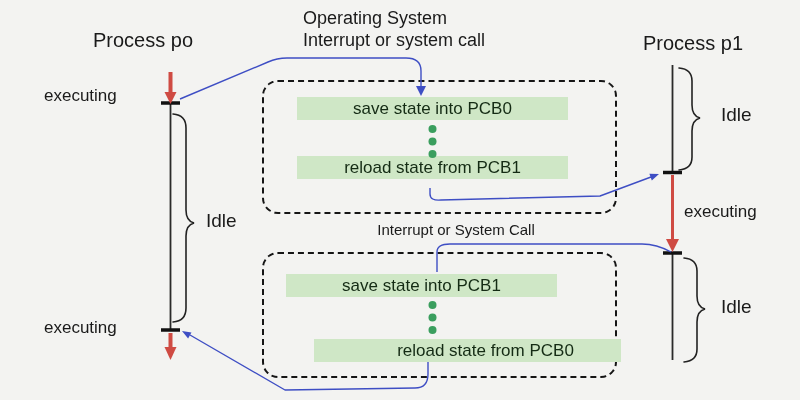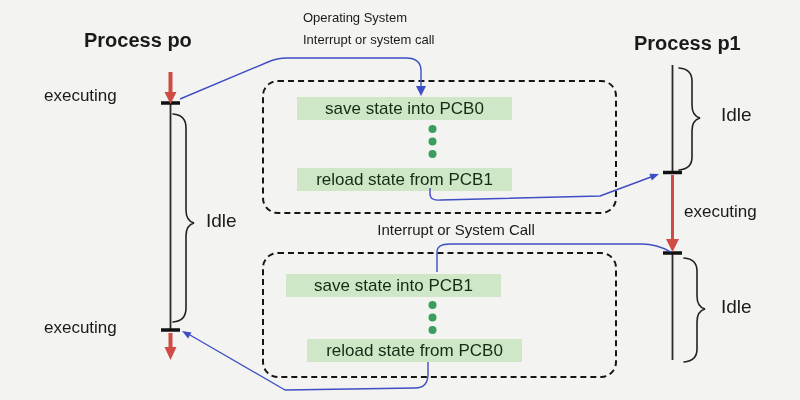--- a/index.html
+++ b/index.html
@@ -3,31 +3,31 @@
 <meta charset="utf-8">
 <style>
   html,body{margin:0;padding:0;}
   #canvas{
     position:relative;width:800px;height:400px;overflow:hidden;
     background:var(--bg,#f3f3f1);
     font-family:"Liberation Sans",sans-serif;
     color:var(--ink,#1a1a1a);
   }
   .abs{position:absolute;}
-  .title{font-size:20px;font-weight:700;text-align:left;width:118px;z-index:2;}
-  .os-label{font-size:13px;line-height:22px;z-index:2;}
+  .title{font-size:20px;font-weight:400;text-align:center;width:118px;z-index:2;}
+  .os-label{font-size:18px;line-height:22px;z-index:2;}
   .small-label{font-size:15px;text-align:center;width:176px;z-index:2;}
   .exec{font-size:17px;z-index:2;text-align:center;}
   .idle{font-size:19px;z-index:2;}
   .dashed-box{
     border:2.5px dashed #151515;border-radius:16px;
     box-sizing:border-box;z-index:1;background:transparent;
   }
   .bar{
-    width:215px;height:23px;line-height:23px;text-align:center;
+    width:271px;height:23px;line-height:23px;text-align:center;
     background:var(--bar_bg,#cfe7c6);color:var(--bar_text,#142b14);
     font-size:17px;z-index:2;
   }
   svg#overlay{position:absolute;left:0;top:0;z-index:3;pointer-events:none;}
   .timeline{stroke:#2a2a2a;stroke-width:1.8;}
   .tick{stroke:#111;stroke-width:3.5;}
   .redshaft{stroke:var(--red,#cf4b43);}
   .redhead{fill:var(--red,#cf4b43);}
   .brace{stroke:#222;stroke-width:1.6;fill:none;stroke-linecap:round;}
   .blue{stroke:var(--blue,#3e4ec4);stroke-width:1.4;fill:none;stroke-linejoin:round;}
@@ -54,23 +54,23 @@
   <div class="abs idle" style="left:206px;top:210px;">Idle</div>
 
   <div class="abs idle" style="left:721px;top:104px;">Idle</div>
   <div class="abs exec" style="left:684px;top:202px;">executing</div>
   <div class="abs idle" style="left:721px;top:296px;">Idle</div>
 
   <div class="abs dashed-box" style="left:262px;top:80px;width:355px;height:134px;"></div>
   <div class="abs dashed-box" style="left:262px;top:252px;width:355px;height:126px;"></div>
 
   <div class="abs bar" style="left:297px;top:97px;">save state into PCB0</div>
-  <div class="abs bar" style="left:297px;top:168px;">reload state from PCB1</div>
+  <div class="abs bar" style="left:297px;top:156px;">reload state from PCB1</div>
   <div class="abs bar" style="left:286px;top:274px;">save state into PCB1</div>
-  <div class="abs bar" style="left:307px;top:339px;">reload state from PCB0</div>
+  <div class="abs bar" style="left:314px;top:339px;padding-left:36px;">reload state from PCB0</div>
 
   <svg id="overlay" width="800" height="400" viewBox="0 0 800 400">
 
     <line class="timeline" x1="170.5" y1="104" x2="170.5" y2="329"></line>
     <line class="tick" x1="161" y1="103" x2="180" y2="103"></line>
     <line class="tick" x1="161" y1="330" x2="180" y2="330"></line>
     <line class="redshaft" x1="170.5" y1="72" x2="170.5" y2="93" stroke-width="4"></line>
     <polygon class="redhead" points="164.5,92 176.5,92 170.5,104"></polygon>
     <line class="redshaft" x1="170.5" y1="333" x2="170.5" y2="348" stroke-width="4"></line>
     <polygon class="redhead" points="164.5,347 176.5,347 170.5,360"></polygon>

